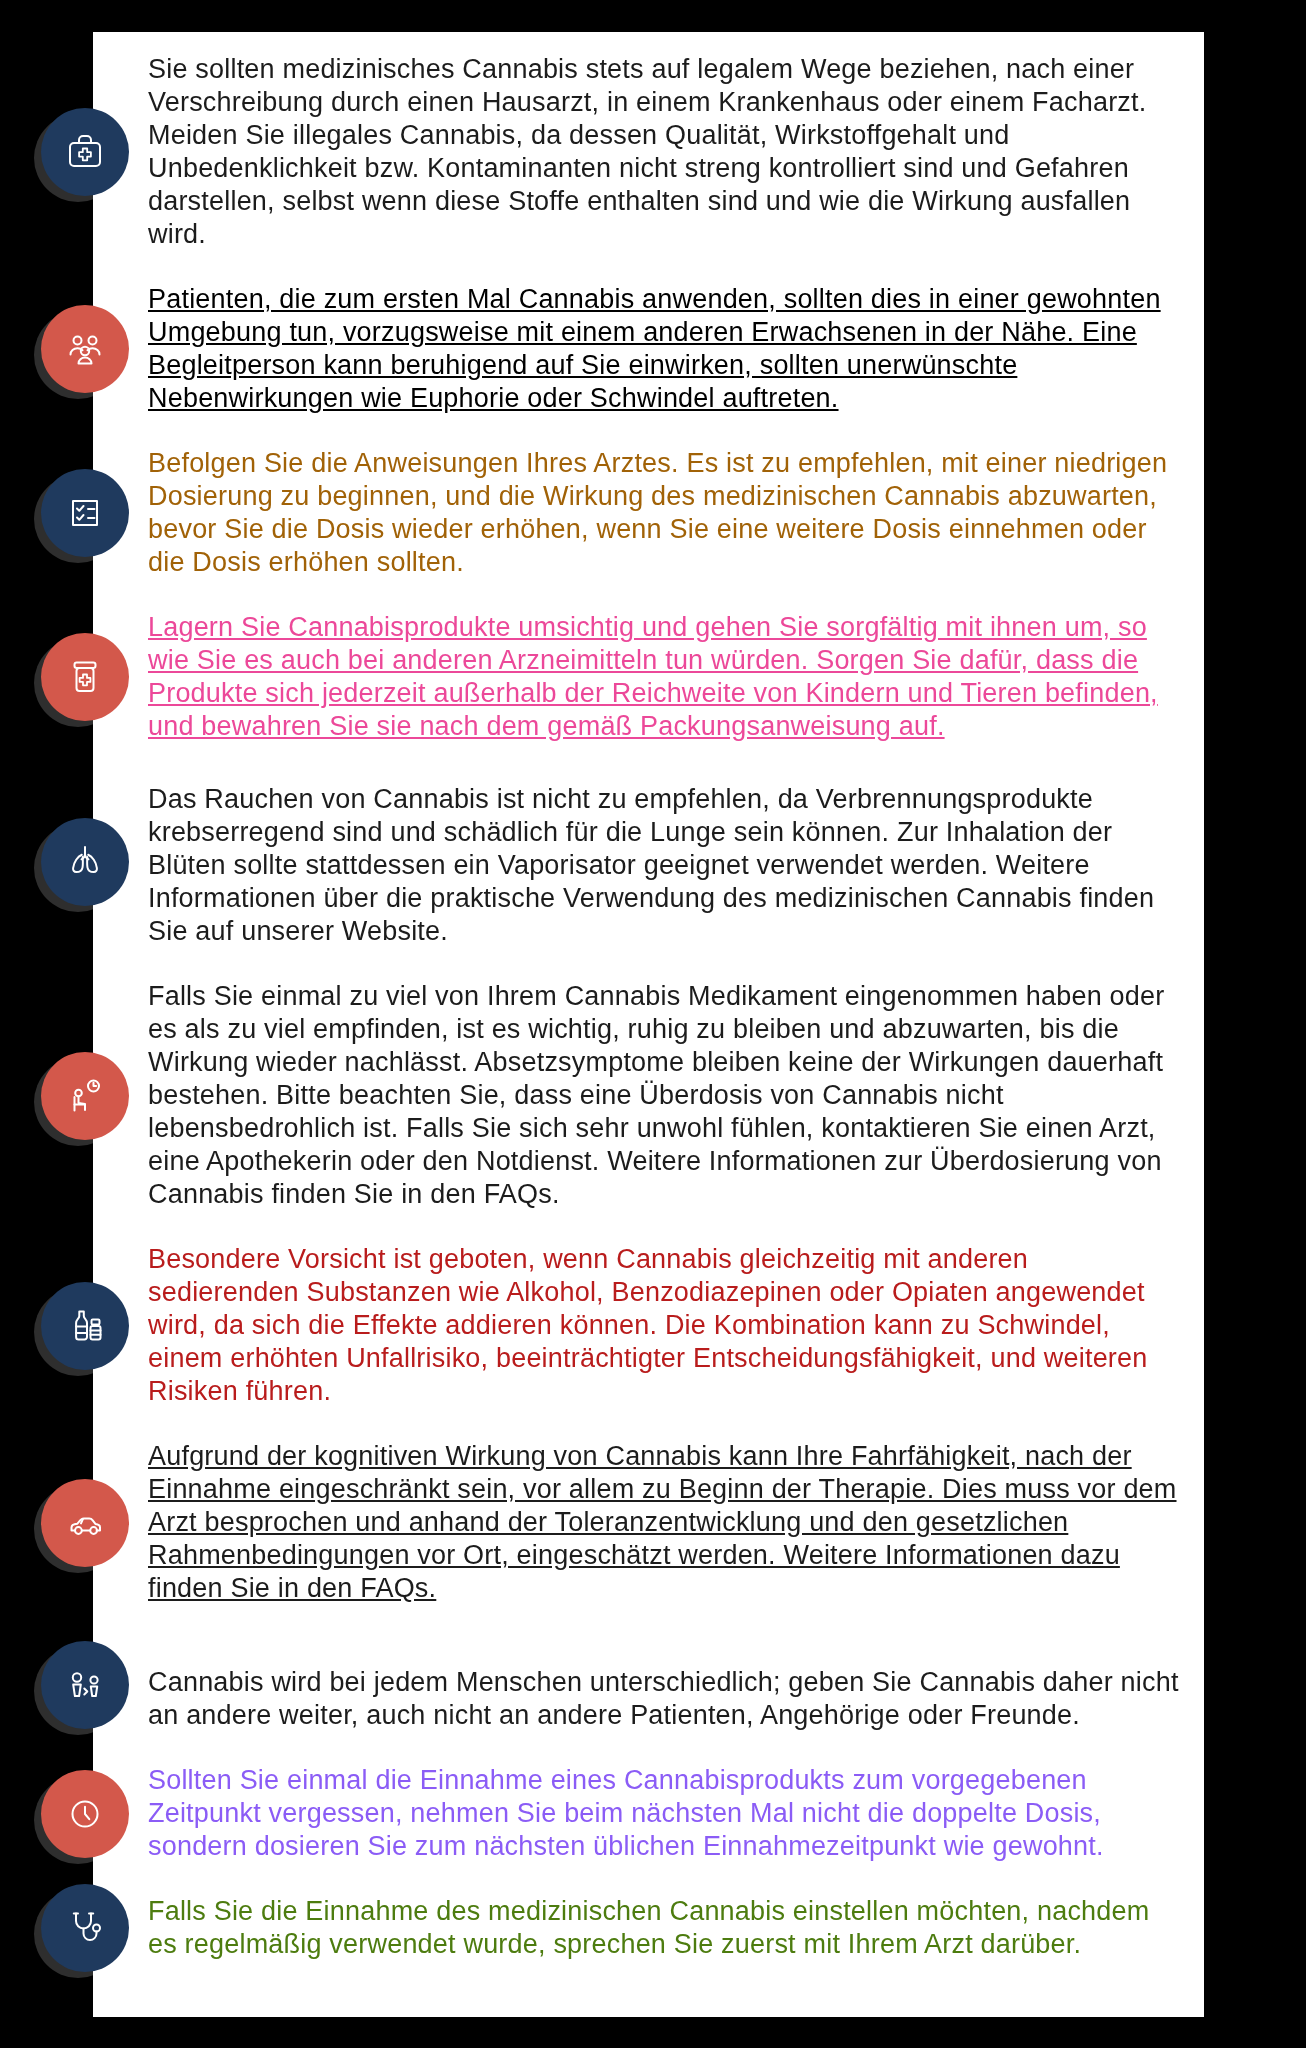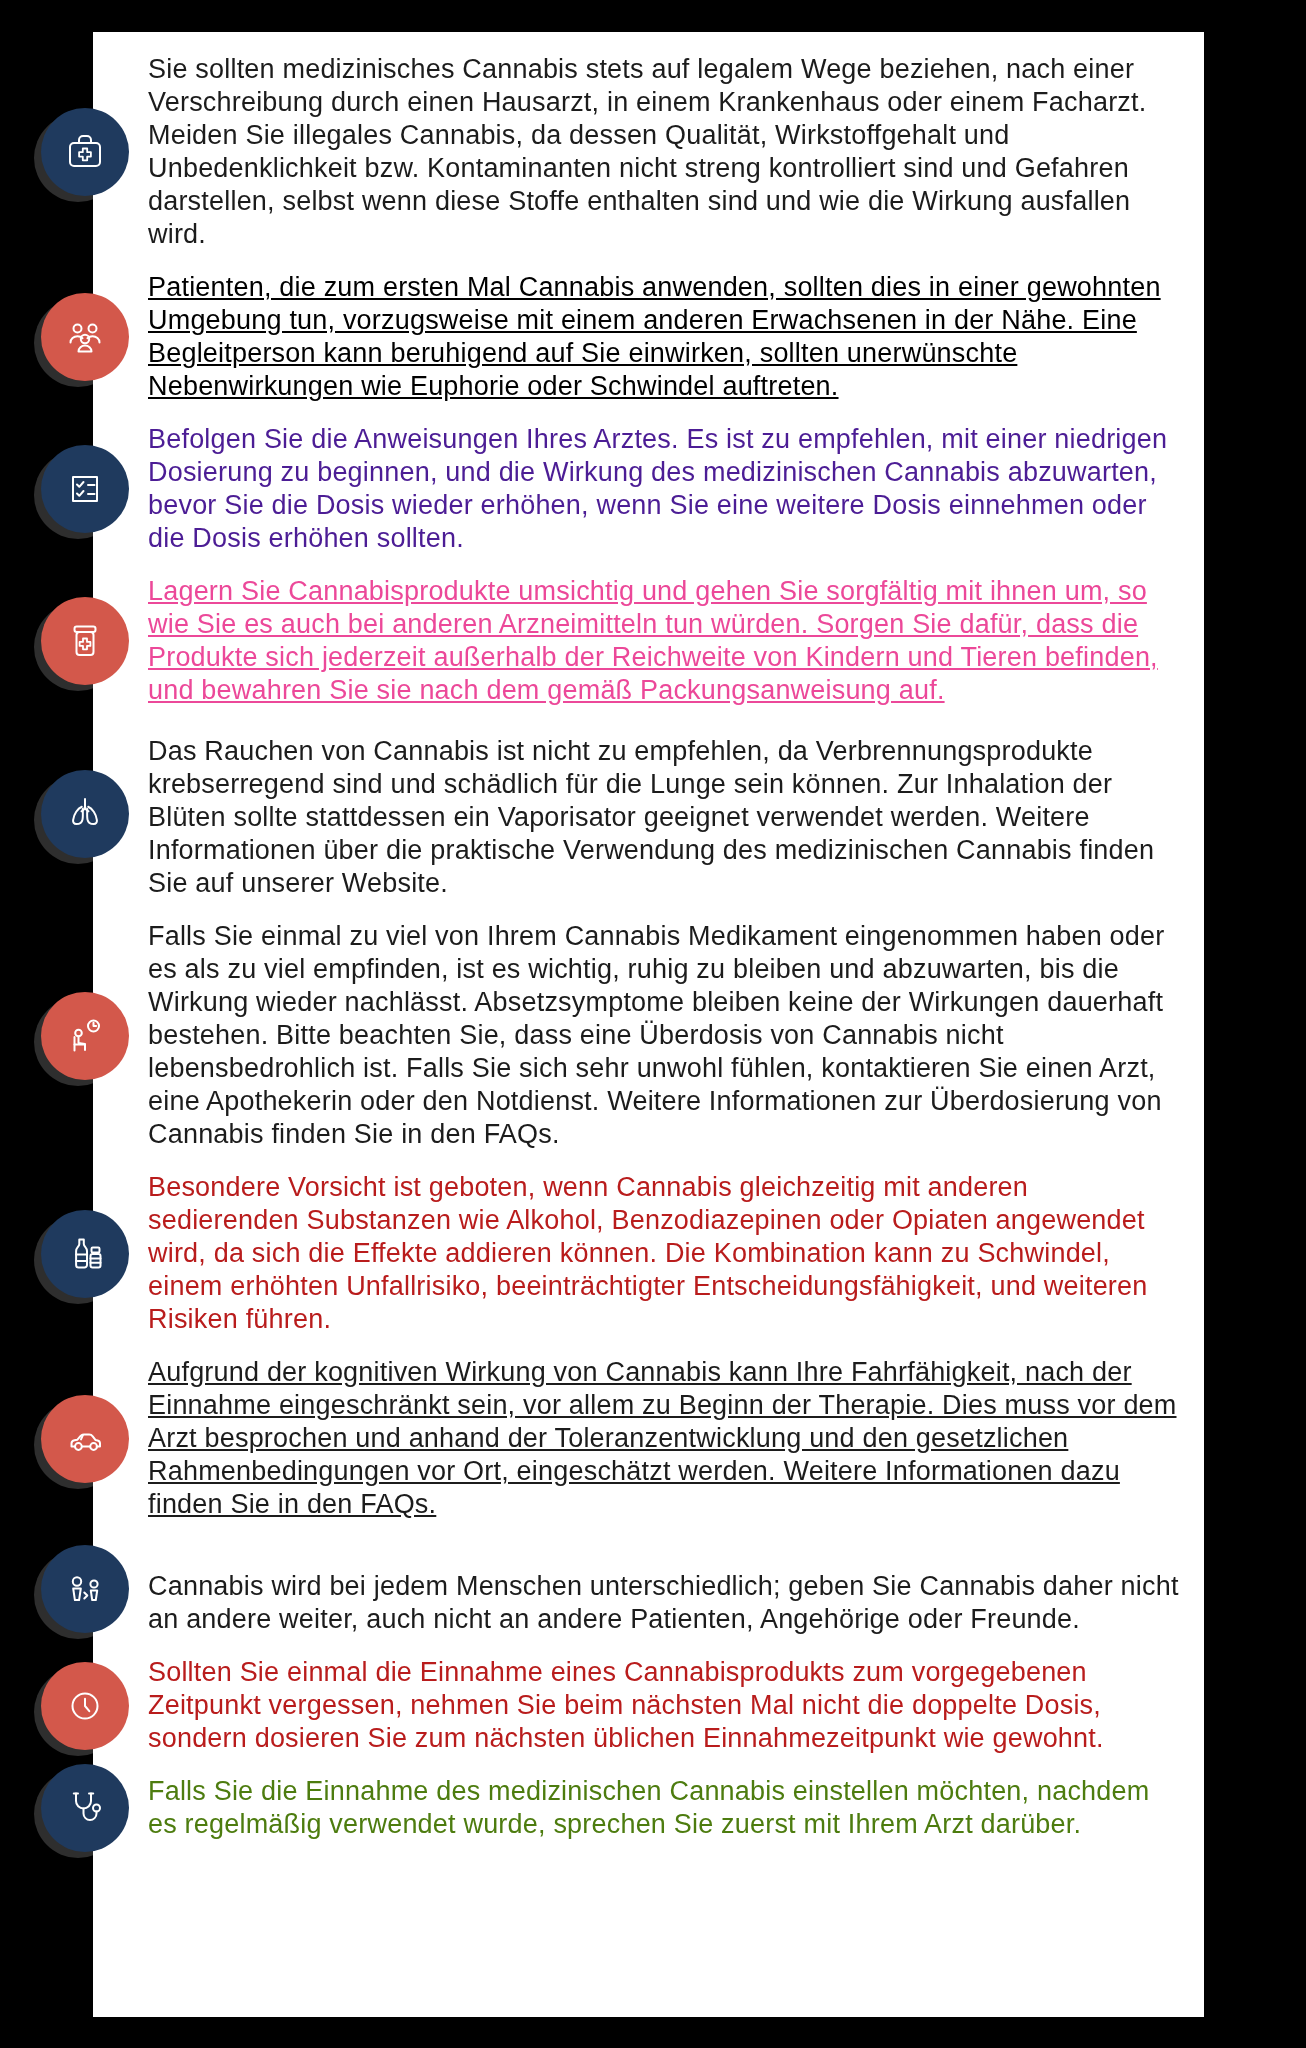--- a/index.html
+++ b/index.html
@@ -21,21 +21,21 @@
     top: 32px;
     width: 1111px;
     height: 1985px;
     background: #ffffff;
     box-sizing: border-box;
     padding: 21px 18px 12px 55px;
   }
   .items {
     display: flex;
     flex-direction: column;
-    gap: 20px;
+    gap: 32px;
   }
   .item {
     position: relative;
   }
   .item-text {
     margin: 0;
     font-size: 27px;
     line-height: 33px;
     color: #1c1c1c;
     letter-spacing: 0.2px;
@@ -97,21 +97,21 @@
   <div class="item">
     <div class="icon-circle" style="background: rgb(31, 58, 94);">
           <svg viewBox="0 0 48 48">
     <rect x="12" y="12" width="24" height="24"></rect>
     <path d="M16 19.5l2.3 2.3 4.2-4.8"></path>
     <path d="M27 20h6.5"></path>
     <path d="M16 28.5l2.3 2.3 4.2-4.8"></path>
     <path d="M27 29h6.5"></path>
   </svg>
         </div>
-    <p class="item-text" style="color: #4c1d95;">Befolgen Sie die Anweisungen Ihres Arztes. Es ist zu empfehlen, mit einer niedrigen Dosierung zu beginnen, und die Wirkung des medizinischen Cannabis abzuwarten, bevor Sie die Dosis wieder erhöhen, wenn Sie eine weitere Dosis einnehmen oder die Dosis erhöhen sollten.</p>
+    <p class="item-text" style="color: #a16207;">Befolgen Sie die Anweisungen Ihres Arztes. Es ist zu empfehlen, mit einer niedrigen Dosierung zu beginnen, und die Wirkung des medizinischen Cannabis abzuwarten, bevor Sie die Dosis wieder erhöhen, wenn Sie eine weitere Dosis einnehmen oder die Dosis erhöhen sollten.</p>
   </div>
 
   <div class="item">
     <div class="icon-circle" style="background: rgb(211, 88, 75);">
           <svg viewBox="0 0 48 48">
     <rect x="13.5" y="9.5" width="21" height="5.5" rx="2.2"></rect>
     <rect x="15.5" y="15" width="17" height="23" rx="3"></rect>
     <path d="M22 21.5h4v3.4h3.4v4h-3.4v3.4h-4v-3.4h-3.4v-4H22z" stroke-width="1.8"></path>
   </svg>
         </div>
@@ -186,21 +186,21 @@
     <p class="item-text" style="color: rgb(28, 28, 28); margin-top: 29px;">Cannabis wird bei jedem Menschen unterschiedlich; geben Sie Cannabis daher nicht an andere weiter, auch nicht an andere Patienten, Angehörige oder Freunde.</p>
   </div>
 
   <div class="item">
     <div class="icon-circle" style="background: rgb(211, 88, 75);">
           <svg viewBox="0 0 48 48">
     <circle cx="24" cy="24" r="12.5"></circle>
     <path d="M24 16.8V24l4.3 5.2"></path>
   </svg>
         </div>
-    <p class="item-text" style="color: #b91c1c;">Sollten Sie einmal die Einnahme eines Cannabisprodukts zum vorgegebenen Zeitpunkt vergessen, nehmen Sie beim nächsten Mal nicht die doppelte Dosis, sondern dosieren Sie zum nächsten üblichen Einnahmezeitpunkt wie gewohnt.</p>
+    <p class="item-text" style="color: #8b5cf6;">Sollten Sie einmal die Einnahme eines Cannabisprodukts zum vorgegebenen Zeitpunkt vergessen, nehmen Sie beim nächsten Mal nicht die doppelte Dosis, sondern dosieren Sie zum nächsten üblichen Einnahmezeitpunkt wie gewohnt.</p>
   </div>
 
   <div class="item">
     <div class="icon-circle" style="background: rgb(31, 58, 94);">
           <svg viewBox="0 0 48 48">
     <path d="M15 9.5v7.5a7.5 7.5 0 0 0 15 0V9.5"></path>
     <path d="M12.8 9.5H17"></path>
     <path d="M28 9.5h4.2"></path>
     <path d="M22.5 24.5v5a6.5 6.5 0 0 0 13 0v-2"></path>
     <circle cx="35.5" cy="24" r="3.5"></circle>

